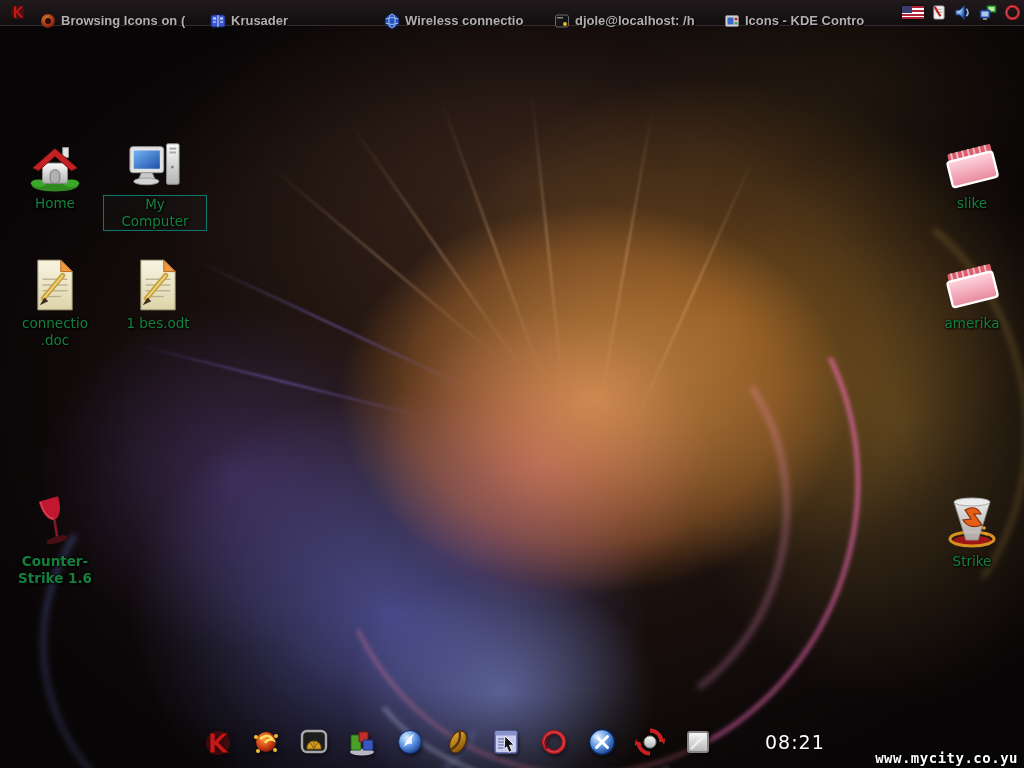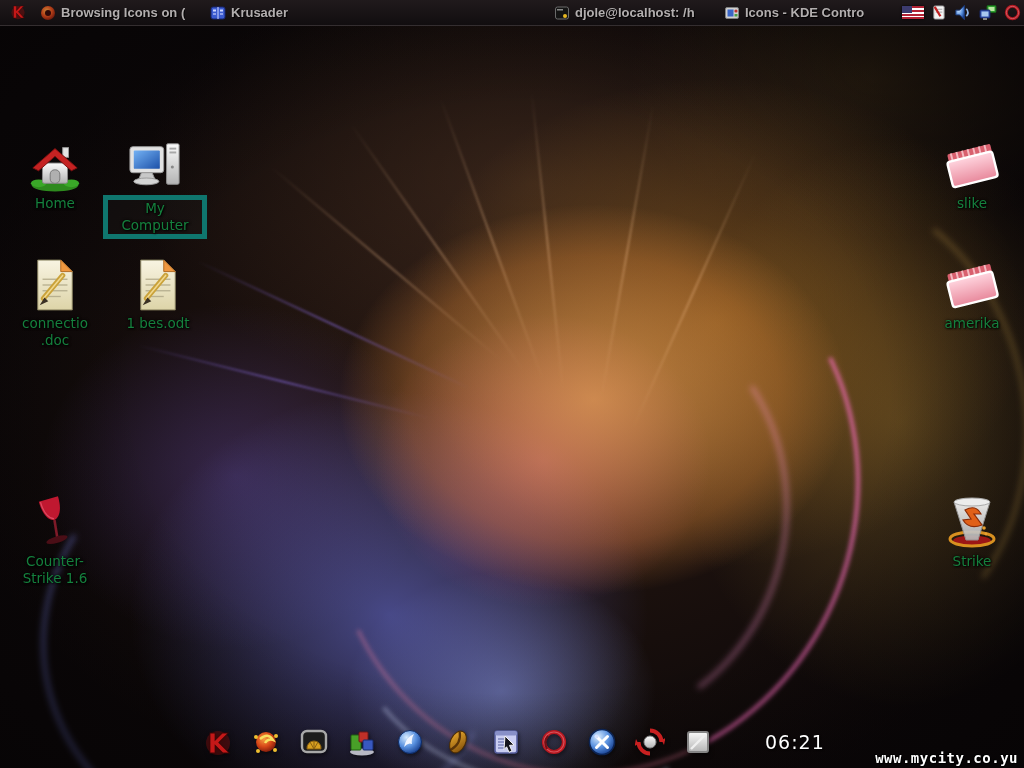--- a/index.html
+++ b/index.html
@@ -39,21 +39,21 @@
   .f5{left:468px;top:88px;transform:rotate(-65deg);}
   .f6{left:600px;top:100px;transform:rotate(10deg);}
   .f7{left:428px;top:118px;transform:rotate(-76deg);}
   .f8{left:632px;top:128px;transform:rotate(24deg);}
   .vignette{position:absolute;inset:0;background:radial-gradient(ellipse at 50% 52%, transparent 52%, rgba(5,3,4,0.7) 100%);}
   
   .taskbar{position:absolute;top:0;left:0;right:0;height:25px;
     background:linear-gradient(#201a1c,#110d0f);
     border-bottom:1px solid #342e30;z-index:50;}
   .kmenu-mini{position:absolute;left:9px;top:3px;width:18px;height:18px;}
-  .task-btn{position:absolute;top:0;height:25px;display:flex;align-items:center;gap:5px;
+  .task-btn{position:absolute;top:8px;height:25px;display:flex;align-items:center;gap:5px;
     padding:0 4px;box-sizing:border-box;overflow:hidden;border-radius:2px;cursor:pointer;}
   .task-btn .ttl{font-family:"Liberation Sans",sans-serif;font-size:13px;font-weight:bold;
     color:#b2aeae;text-shadow:1px 1px 1px #000;white-space:nowrap;overflow:hidden;}
   .tb1{left:36px;width:170px;}
   .tb2{left:206px;width:170px;}
   .tb3{left:380px;width:168px;}
   .tb4{left:550px;width:168px;}
   .tb5{left:720px;width:172px;}
   .task-btn svg{flex:0 0 auto;}
   .tray{position:absolute;right:3px;top:0;height:25px;display:flex;align-items:center;gap:6px;}
@@ -61,21 +61,21 @@
   .flag{width:22px;height:13px;position:relative;
     background:repeating-linear-gradient(180deg,#b22234 0 1.9px,#ffffff 1.9px 3.8px);
     box-shadow:0 0 2px #000;}
   .flag .canton{position:absolute;left:0;top:0;width:10px;height:7px;background:#3c3b6e;}
   
   .dicon{position:absolute;width:104px;text-align:center;cursor:pointer;z-index:10;}
   .dicon .pic{height:58px;display:flex;align-items:flex-end;justify-content:center;}
   .dicon .lbl{margin-top:3px;font-size:13.5px;line-height:17px;color:#15803d;
     text-shadow:1px 1px 2px #000,0 0 3px #000;}
   .dicon .lbl span{display:block;}
-  .lbl-box{display:inline-block;border:5px solid #0f766e;background:rgba(30,30,30,0.25);padding:0 3px;}
+  .lbl-box{display:inline-block;border:1px solid #0f766e;background:rgba(30,30,30,0.25);padding:0 3px;}
   
   .dock{position:absolute;left:203px;top:727px;display:flex;align-items:center;gap:18px;z-index:40;}
   .dock-icon{width:30px;height:30px;cursor:pointer;filter:drop-shadow(1px 2px 2px rgba(0,0,0,0.55));}
   .clock{margin-left:34px;font-size:19px;color:#ffffff;letter-spacing:1px;
     text-shadow:1px 1px 2px #000;cursor:default;font-family:"DejaVu Sans",sans-serif;}
   
   .watermark{position:absolute;right:6px;bottom:2px;z-index:60;
     font-family:"DejaVu Sans Mono",monospace;font-weight:bold;font-size:14px;
     color:#ffffff;text-shadow:1px 1px 0 #000,-1px -1px 0 #000;letter-spacing:0.5px;}
   svg text{font-family:"DejaVu Sans",sans-serif;}
@@ -157,20 +157,28 @@
       <rect x="1" y="2" width="14" height="12" rx="2" fill="#3b5bd0" stroke="#16246e"></rect>
       <line x1="8" y1="2" x2="8" y2="14" stroke="#b8c4f8" stroke-width="1.2"></line>
       <rect x="3" y="4.5" width="3" height="2" fill="#cdd6ff"></rect>
       <rect x="10" y="4.5" width="3" height="2" fill="#cdd6ff"></rect>
       <rect x="3" y="8" width="3" height="2" fill="#8fa0ea"></rect>
       <rect x="10" y="8" width="3" height="2" fill="#8fa0ea"></rect>
     </svg>
     <span class="ttl">Krusader</span>
   </div>
 
+  <div class="task-btn tb3">
+    <svg viewBox="0 0 16 16" width="16" height="16">
+      <circle cx="8" cy="8" r="7" fill="#2a52b8" stroke="#12235e"></circle>
+      <ellipse cx="8" cy="8" rx="3.2" ry="7" fill="none" stroke="#9cc0f0" stroke-width="1"></ellipse>
+      <path d="M1.5,6 Q8,3 14.5,6 M1.5,10 Q8,13 14.5,10" stroke="#9cc0f0" stroke-width="1" fill="none"></path>
+    </svg>
+    <span class="ttl">Wireless connectio</span>
+  </div>
 
   <div class="task-btn tb5">
     <svg viewBox="0 0 16 16" width="16" height="16">
       <rect x="1.5" y="2.5" width="13" height="11" rx="1.5" fill="#d0d0d0" stroke="#808080"></rect>
       <rect x="3.5" y="4.5" width="6" height="7" fill="#3a66c8"></rect>
       <circle cx="12" cy="6" r="1.6" fill="#c03030"></circle>
       <rect x="10.5" y="9" width="3" height="2.5" fill="#48a048"></rect>
     </svg>
     <span class="ttl">Icons - KDE Contro</span>
   </div>
@@ -296,21 +304,21 @@
       <path d="M12,42 L32,18" stroke="#caa23a" stroke-width="5.5" stroke-linecap="round"></path>
       <path d="M12,42 L32,18" stroke="#f0d890" stroke-width="1.6" stroke-linecap="round"></path>
       <path d="M8,49 l5,-8 l4,4 z" fill="#3a3024"></path>
     </svg>
   </div>
   <div class="lbl">
       <span>1 bes.odt</span>
     </div>
 </div>
 
-<div class="dicon" style="left:3px;top:492px;">
+<div class="dicon" style="left:3px;top:492px;font-weight:bold;">
   <div class="pic">
     <svg viewBox="0 0 44 56" width="44" height="56">
       <g transform="rotate(-16 22 28)">
         <path d="M12,4 C12,19 17,25 22,26 C27,25 32,19 32,4 Z" fill="#c01830"></path>
         <path d="M13.5,5 C13.5,18 18,23.5 22,24.5" fill="none" stroke="#e86078" stroke-width="1.2" opacity="0.7"></path>
         <path d="M22,26 L20,43" stroke="#7e1a28" stroke-width="2.6"></path>
         <ellipse cx="19" cy="45.5" rx="11" ry="3.2" fill="#4a0e16"></ellipse>
       </g>
     </svg>
   </div>
@@ -483,16 +491,16 @@
     </svg>
   </div>
 
   <div class="dock-icon">
     <svg viewBox="0 0 30 30" width="30" height="30">
       <rect x="5" y="5" width="20" height="20" rx="2" fill="url(#g-silver)" stroke="#858585" stroke-width="2"></rect>
       <path d="M8,22 L22,8" stroke="#efefef" stroke-width="2.4"></path>
     </svg>
   </div>
 
-  <div class="clock">06:21</div>
+  <div class="clock">08:21</div>
 </div>
 
 <div class="watermark">www.mycity.co.yu</div>
 
 </body></html>

